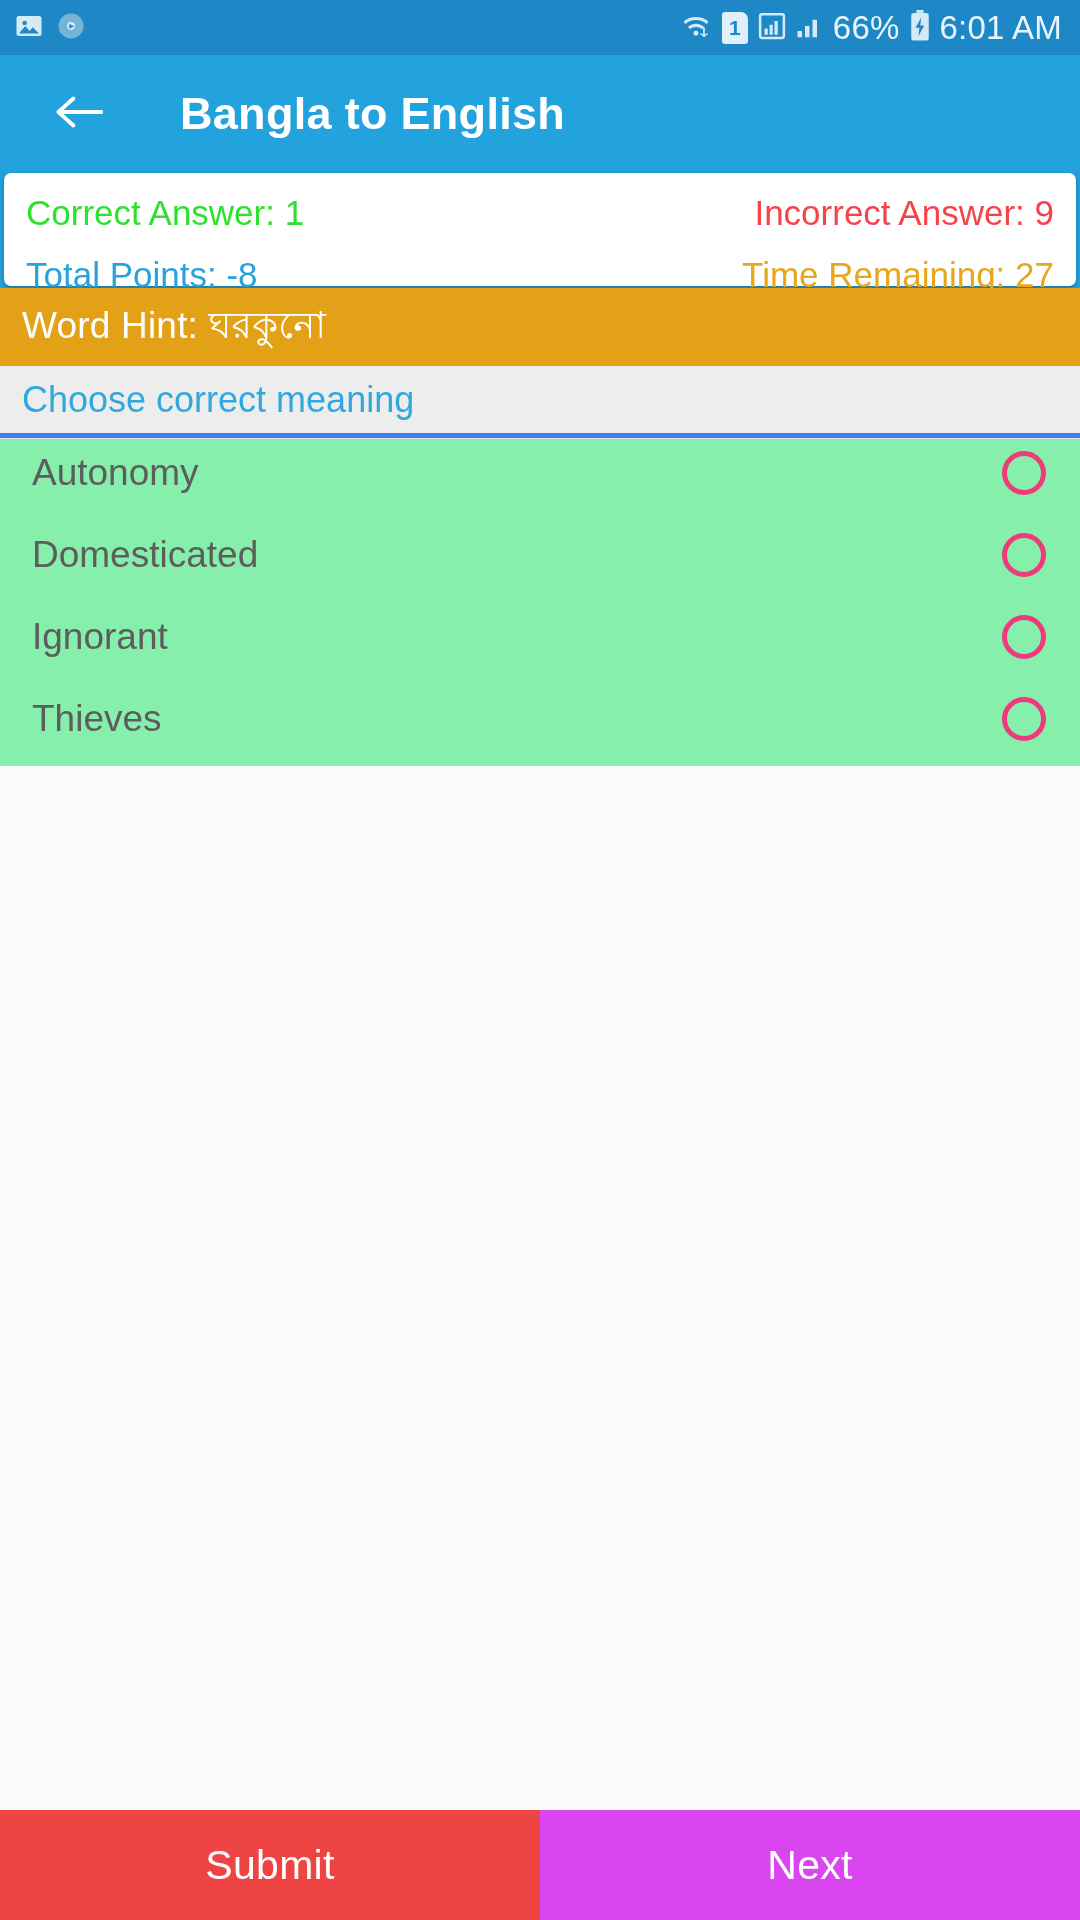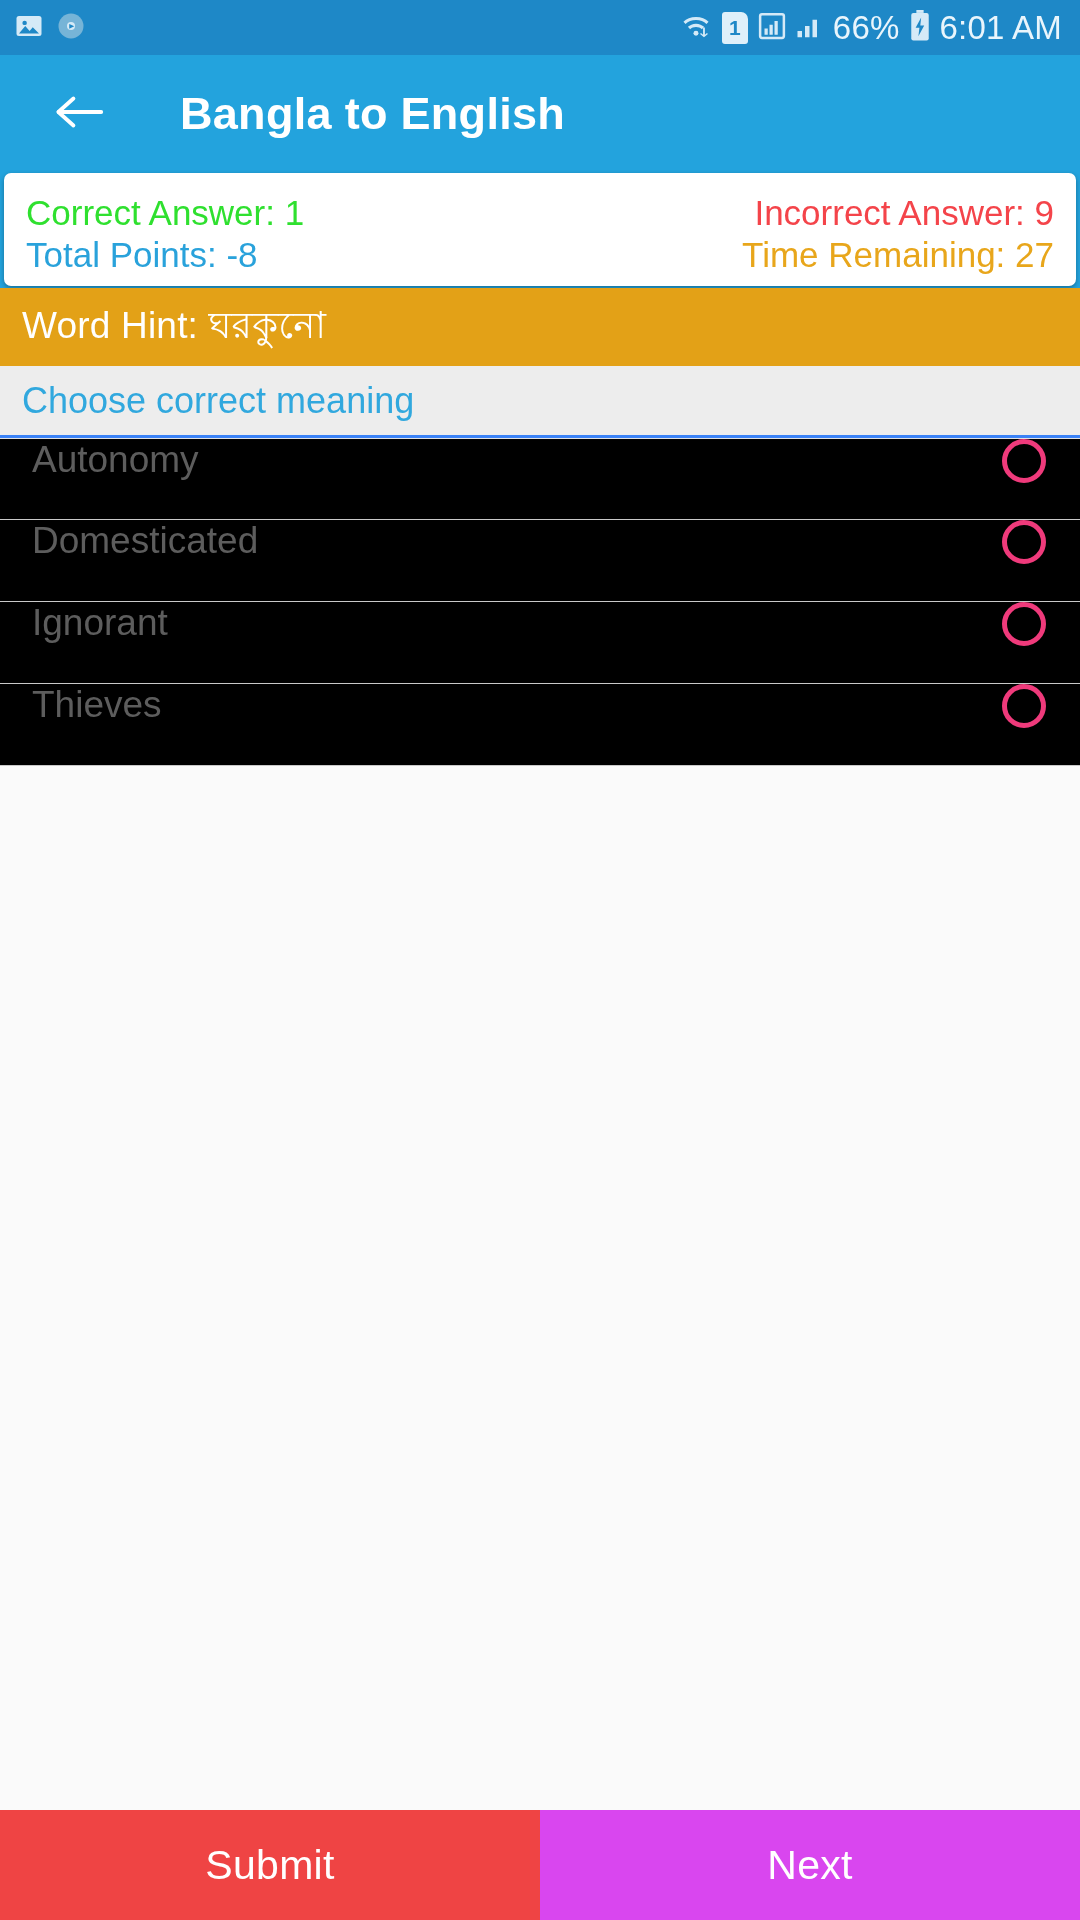--- a/index.html
+++ b/index.html
@@ -39,47 +39,47 @@
   .appbar-title { color:#ffffff; font-size:45px; font-weight:700; letter-spacing:.3px; }
 
   
   .card-wrap { flex:0 0 115px; background:#23A3DD; padding:0 4px; }
   .score-card {
     background:#ffffff; height:113px; border-radius:7px;
     box-shadow:0 2px 5px rgba(0,0,0,.32);
     padding:8px 22px 0 22px;
     display:flex; flex-direction:column; justify-content:center;
   }
-  .score-row { display:flex; justify-content:space-between; align-items:baseline; line-height:1.18; }
+  .score-row { display:flex; justify-content:space-between; align-items:baseline; line-height:1.18;margin-top:20px; }
   .s-correct  { color:#2fe02f; font-size:35px; }
   .s-incorrect{ color:#f4444a; font-size:35px; }
   .s-points   { color:#29A2DB; font-size:35px; }
   .s-time     { color:#E8A61B; font-size:35px; }
 
   
   .word-hint {
     flex:0 0 78px; background:#E3A117;
     display:flex; align-items:center; padding-left:22px;
     color:#ffffff; font-size:37px; letter-spacing:.2px;
   }
 
   
   .prompt-band {
     flex:0 0 72px; background:#ededed;
     display:flex; align-items:center; padding-left:22px;
-    border-bottom:3px solid #3b82f6;
+    border-bottom:5px solid #3b82f6;
   }
   .prompt-text { color:#31A8DE; font-size:36px; }
 
   
   .options { background:#fafafa; flex:0 0 auto; }
   .option-row {
-    height:82px; display:flex; align-items:flex-start;
+    height:82px; display:flex; align-items:center;
     padding:0 34px 12px 32px; border-bottom:1px solid #c9c9c9;
-    background:#000000; cursor:pointer;
+    background:#86efac; cursor:pointer;
   }
   .option-row:first-child { border-top:1px solid #e2e2e2; }
   .option-label { color:#5d5d5d; font-size:37px; flex:1; }
   .radio {
     width:44px; height:44px; border-radius:50%;
     border:5px solid #EF3A7B; background:transparent; flex:0 0 44px;
   }
 
   
   .filler { flex:1 1 auto; background:#fafafa; }

